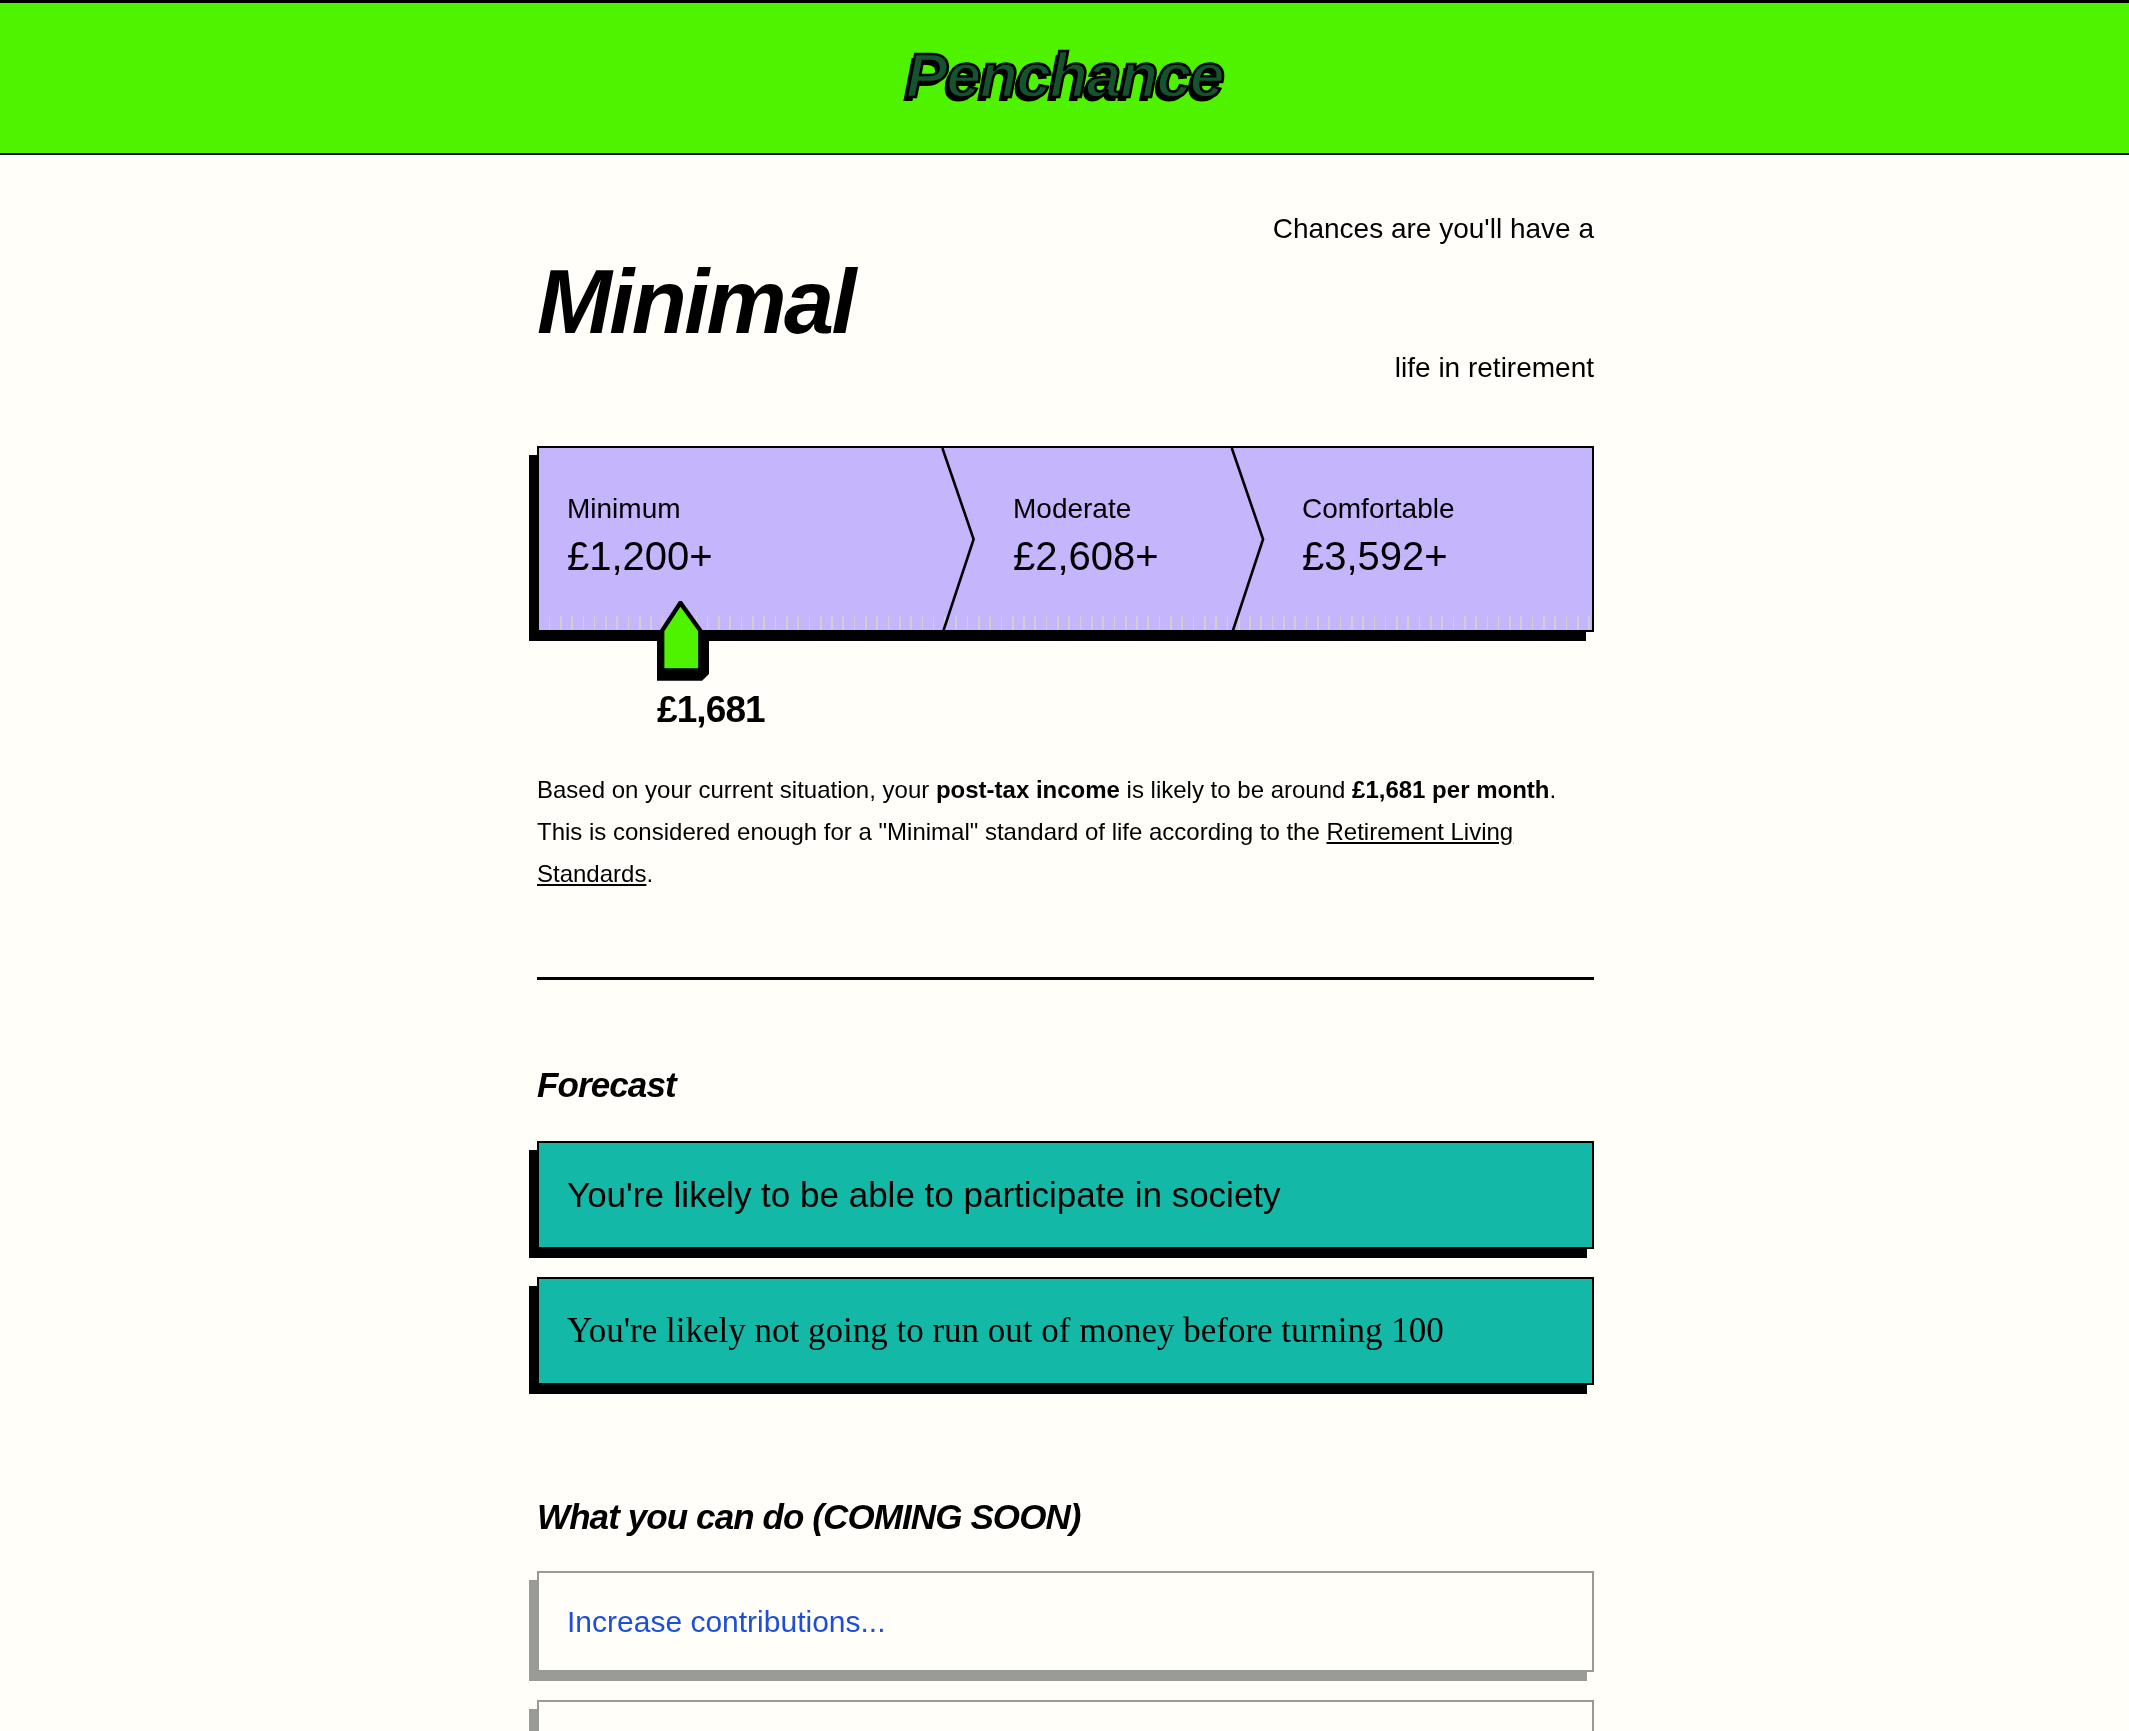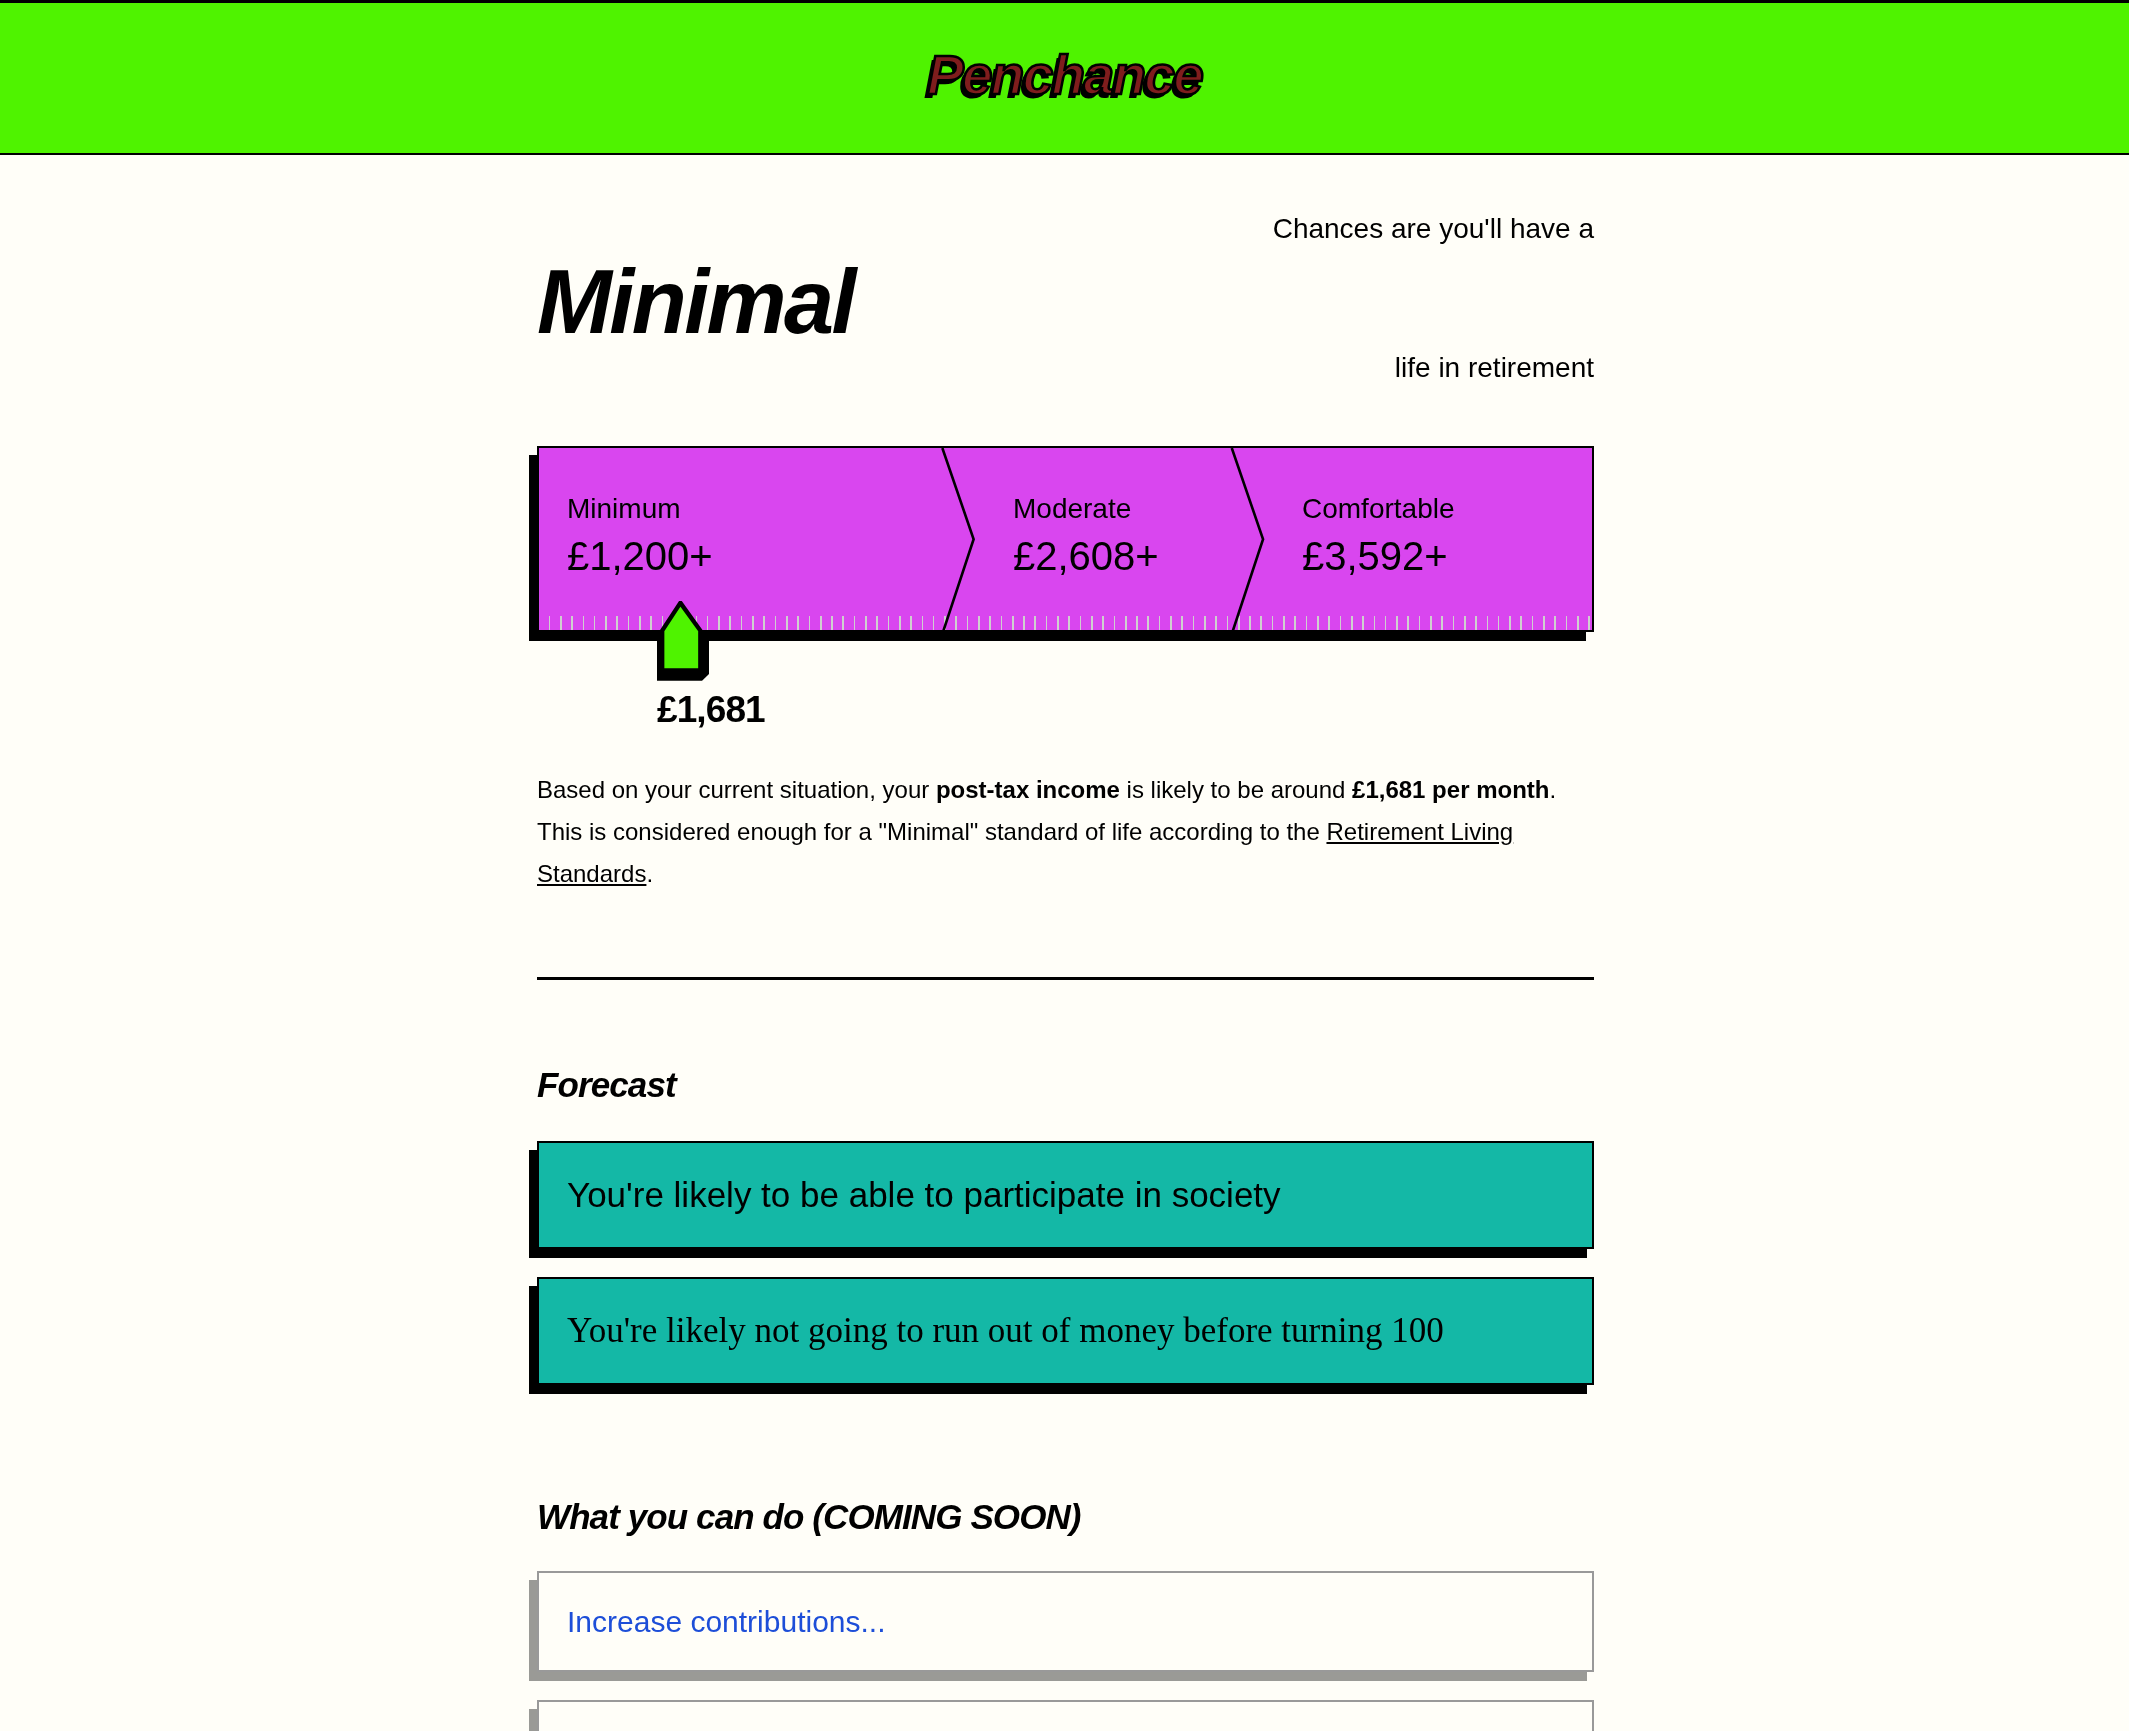--- a/index.html
+++ b/index.html
@@ -13,39 +13,39 @@
   .header {
     position: absolute; left: 0; top: 0; width: 2129px; height: 155px;
     background: #4ff300;
     border-top: 3.5px solid #000;
     border-bottom: 2.6px solid #000;
     display: flex; align-items: center; justify-content: center;
   }
   .logo {
     font-family: "Liberation Sans", sans-serif;
     font-weight: 700; font-style: italic;
-    font-size: 55px; letter-spacing: -1.7px;
-    color: #7f1d1d;
+    font-size: 63px; letter-spacing: -1.7px;
+    color: #14532d;
     -webkit-text-stroke: 2.6px #000;
     text-shadow: -3.5px 3.5px 0 #000;
     margin-top: -7px;
   }
   .col { position: absolute; left: 537px; width: 1057px; }
   .intro { top: 213px; font-size: 28px; text-align: right; }
   .hero { top: 250px; font-size: 90px; font-weight: 700; font-style: italic; letter-spacing: -2.6px; line-height: 104px; }
   .outro { top: 352px; font-size: 28px; text-align: right; }
 
   .bar-wrap { top: 446px; height: 287px; }
   .bar-shadow {
     position: absolute; left: -7.8px; top: 8.7px; width: 1057px; height: 186px;
     background: #000;
   }
   .bar {
     position: absolute; left: 0; top: 0; width: 1057px; height: 186px;
-    background: #d946ef; border: 2.6px solid #000;
+    background: #c4b5fd; border: 2.6px solid #000;
     overflow: hidden;
   }
   .bar svg.dividers { position: absolute; left: 0; top: 0; }
   .seg { position: absolute; top: 45px; }
   .seg-label { font-size: 28px; display: block; }
   .seg-value { font-size: 40px; display: block; margin-top: 8.7px; }
   .ticks {
     position: absolute; left: 0; bottom: 0; width: 100%; height: 14px;
     background-image: repeating-linear-gradient(to right, transparent 0, transparent 9.6px, #cfcfcf 9.6px, #cfcfcf 11.3px);
   }

